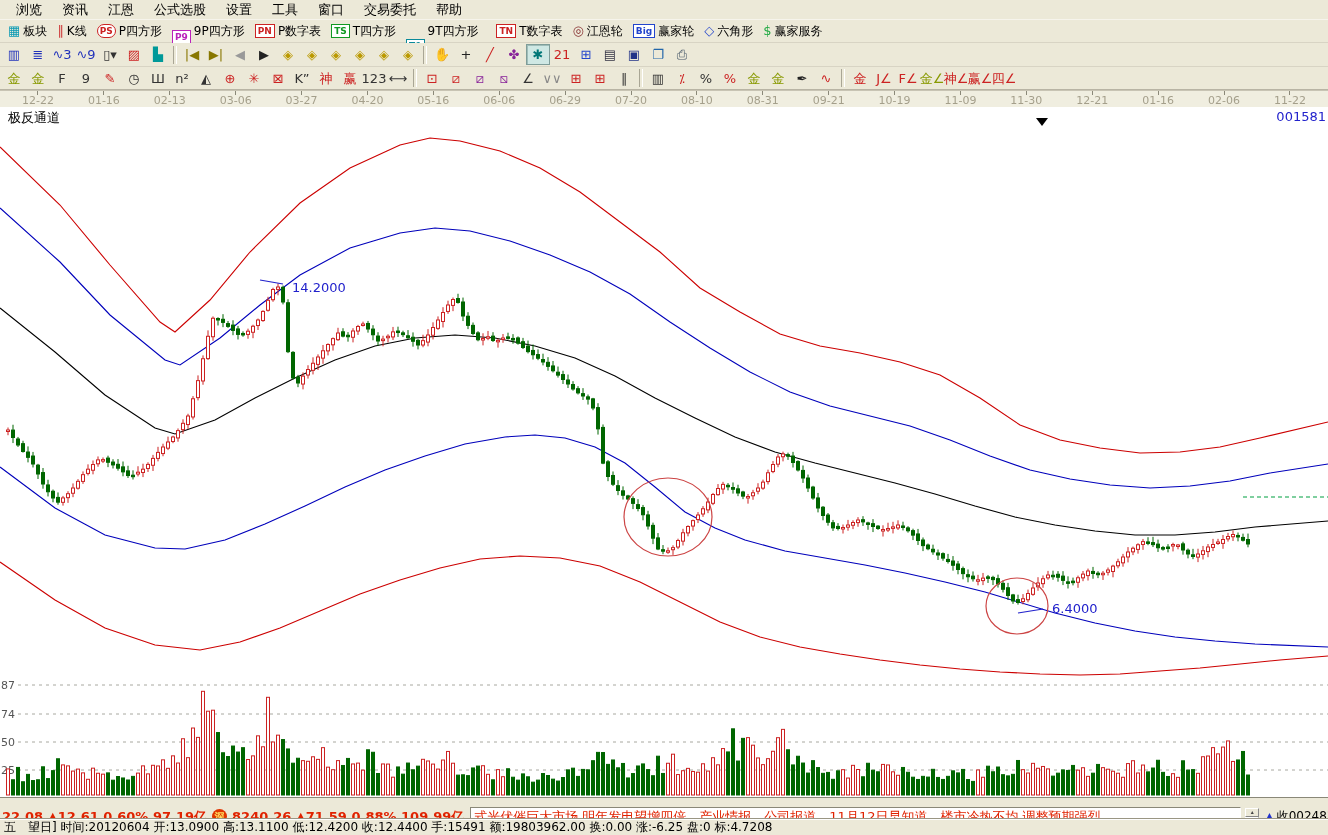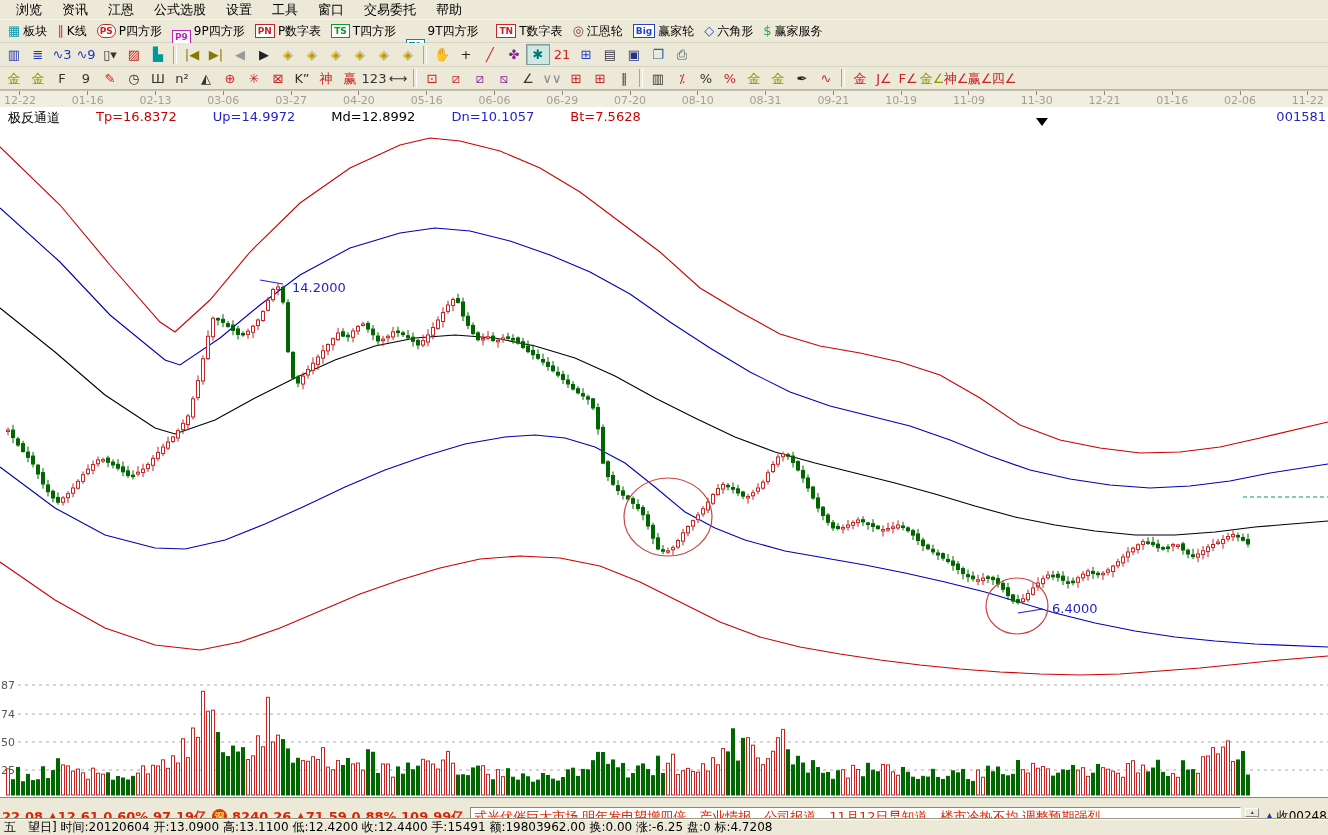--- a/index.html
+++ b/index.html
@@ -27,21 +27,21 @@
   #toolbar-draw{top:67px;height:23px;border-bottom:1px solid #b8b4a4;}
   .tbtn{width:24px;height:21px;display:flex;align-items:center;justify-content:center;
     background:transparent;border:1px solid transparent;padding:0;margin:0;cursor:default;
     font-family:"DejaVu Sans",sans-serif;}
   .tbtn .glyph{font-size:13px;line-height:13px;white-space:nowrap;}
   .tbtn.selected{background:#cfe8e4;border:1px solid #7f9d99;
     box-shadow:inset 1px 1px 0 #9fbdb9;}
   .tsep{width:2px;height:18px;margin:0 3px;border-left:1px solid #a9a695;border-right:1px solid #fff;}
   
   #date-axis{top:90px;height:17px;background:#f0eee0;border-top:1px solid #c8c4b4;
-    display:flex;justify-content:space-between;padding:0 4px;z-index:30;}
+    display:flex;justify-content:space-between;padding:0 22px;z-index:30;}
   .date-cell{display:flex;flex-direction:column;align-items:center;}
   .date-tick{width:1px;height:4px;background:#8a8878;}
   .date-label{font-size:11px;color:#a49f8b;line-height:12px;white-space:nowrap;}
   
   #chart-bg{top:107px;height:690px;background:#ffffff;z-index:1;}
   #chart-canvas{position:absolute;top:0;left:0;width:1328px;height:835px;z-index:5;}
   
   #indicator-bar{top:107px;height:18px;z-index:20;background:transparent;}
   #indicator-title{position:absolute;left:8px;top:2px;font-size:13px;color:#000;}
   #indicator-values{position:absolute;left:96px;top:2px;display:flex;gap:36px;}
@@ -1315,32 +1315,20 @@
     </div>
 
     <div class="date-cell">
       <span class="date-tick"></span>
       <span class="date-label">11-22</span>
     </div>
   </div>
 
 <div id="indicator-bar" class="abs">
   <span id="indicator-title">极反通道</span>
-  <div id="indicator-values">
-
-      <span class="ind-val" style="color: rgb(204, 0, 0);">Tp=16.8372</span>
-
-      <span class="ind-val" style="color: rgb(34, 34, 204);">Up=14.9972</span>
-
-      <span class="ind-val" style="color: rgb(0, 0, 0);">Md=12.8992</span>
-
-      <span class="ind-val" style="color: rgb(34, 34, 204);">Dn=10.1057</span>
-
-      <span class="ind-val" style="color: rgb(204, 0, 0);">Bt=7.5628</span>
-    </div>
   <span id="stock-code">001581</span>
 </div>
 
 <div id="ticker-bar" class="abs">
   <span class="quote">22.08 ▲12.61 0.60% 97.19亿</span>
   <span id="exchange-badge">深</span>
   <span class="quote">8240.26 ▲71.59 0.88% 109.99亿</span>
   <div id="news-box">式光伏催巨大市场 明年发电望增四倍　产业情报　公司报道　11月12日早知道　楼市冷热不均 调整预期强烈</div>
   <div id="ticker-spinner">
     <button class="spin-btn">▴</button>

